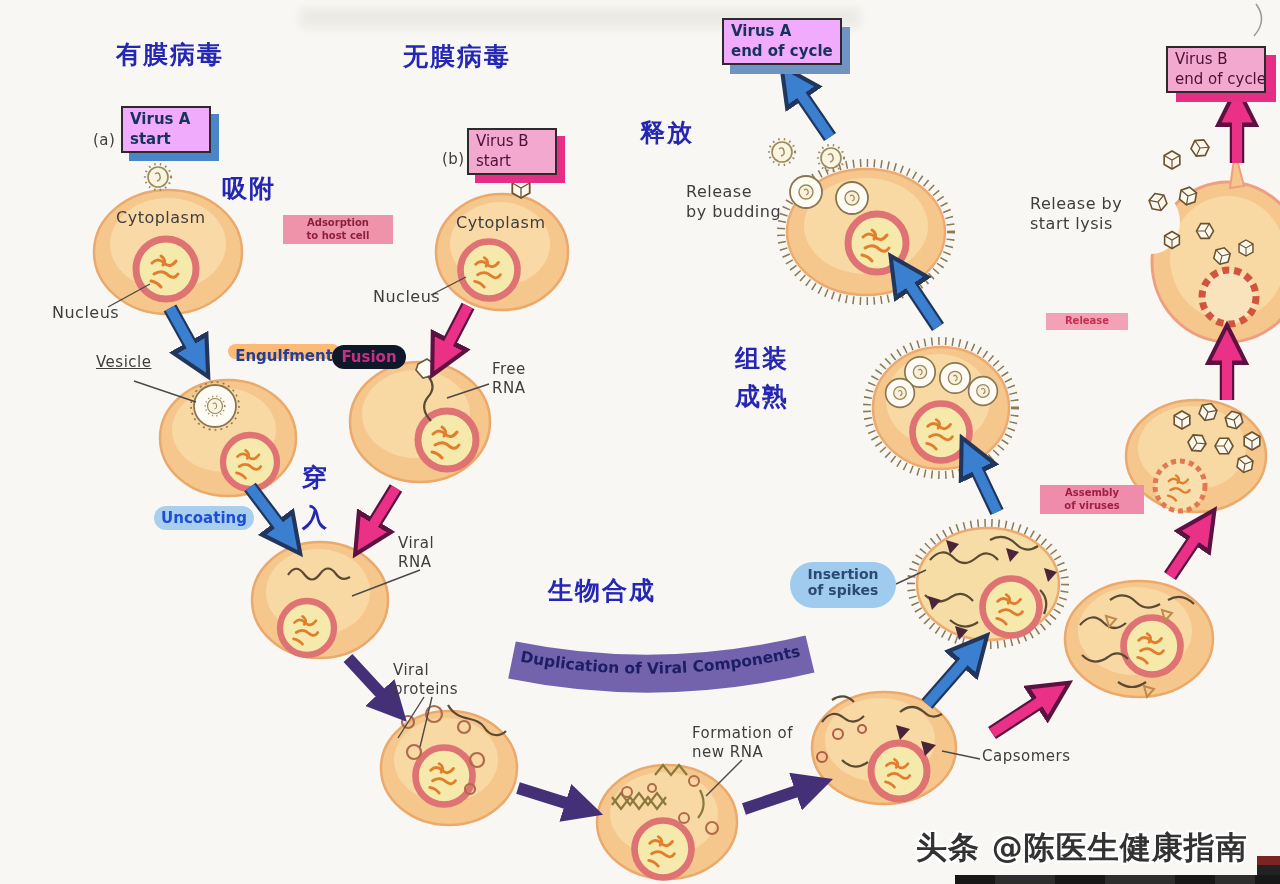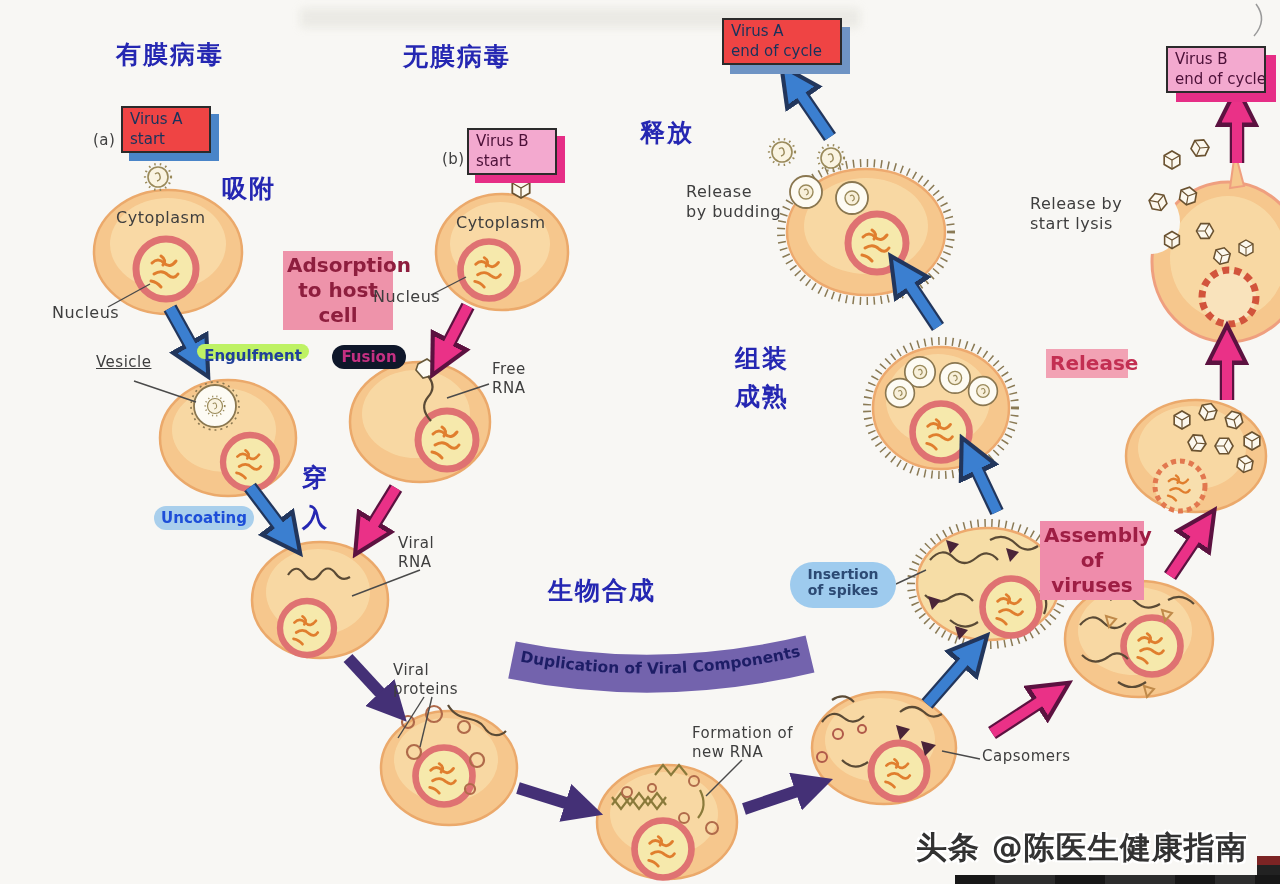--- a/index.html
+++ b/index.html
@@ -2,25 +2,25 @@
 <html><head>
 <meta charset="utf-8">
 <style>
   html,body{margin:0;padding:0;background:#ddd;}
   #canvas{position:relative;width:1280px;height:884px;background:#f8f7f4;overflow:hidden;
           font-family:"DejaVu Sans",sans-serif;}
   .lbl{position:absolute;white-space:nowrap;}
   .cn{color:#2527b2;font-weight:bold;font-size:25px;letter-spacing:2px;}
   .hand{color:#3e3e3e;font-size:15px;letter-spacing:.5px;line-height:1.25;}
   .pill{position:absolute;border-radius:999px;text-align:center;font-weight:bold;font-size:15px;}
-  .tagpink{position:absolute;background:#ee93aa;color:#8e1e3e;font-weight:bold;font-size:20px;
-           text-align:center;line-height:1.25;padding:2px 4px;margin-top:36px;}
+  .tagpink{position:absolute;background:#ee93aa;color:#8e1e3e;font-weight:bold;font-size:10px;
+           text-align:center;line-height:1.25;padding:2px 4px;}
   .startbox{position:absolute;border:2px solid #2b2b2b;padding:2px 7px;font-size:15px;
             line-height:1.3;color:#17335c;}
-  .boxA{background:#ef4444;box-shadow:8px 8px 0 #4a85c8;}
+  .boxA{background:#f0abfc;box-shadow:8px 8px 0 #4a85c8;font-weight:bold;}
   .boxB{background:#f3a9cf;color:#4c1038;box-shadow:8px 8px 0 #e62e86;}
   .ghost{position:absolute;left:300px;top:8px;width:560px;height:20px;
          background:rgba(190,190,178,.22);filter:blur(4px);border-radius:4px;}
   .watermark{position:absolute;left:916px;top:827px;font-size:31px;font-weight:bold;color:#323232;
              letter-spacing:1px;
              text-shadow:-2px -2px 0 #fff,2px -2px 0 #fff,-2px 2px 0 #fff,2px 2px 0 #fff;}
   .botbar{position:absolute;left:955px;top:875px;width:325px;height:9px;background:#171717;}
   .botbar span{position:absolute;top:0;height:9px;background:#2d2d2d;}
   .chip{position:absolute;left:1257px;top:856px;width:23px;height:19px;
         background:linear-gradient(180deg,#7c2424 0 45%,#222 45% 100%);}
@@ -383,21 +383,21 @@
   <div class="tagpink" style="left:283px;top:215px;width:102px;">
     <div>Adsorption</div>
     <div>to host cell</div>
   </div>
 
   <div class="lbl hand" style="left:116px;top:208px;font-size:16px;">Cytoplasm</div>
   <div class="lbl hand" style="left:52px;top:303px;font-size:16px;">Nucleus</div>
   <div class="lbl hand" style="left:456px;top:213px;font-size:16px;">Cytoplasm</div>
   <div class="lbl hand" style="left:373px;top:287px;font-size:16px;">Nucleus</div>
 
-  <div class="pill" style="left:197px;top:344px;width:112px;height:15px;line-height:24px;background:#bef264;color:#20409a;">Engulfment</div>
+  <div class="pill" style="left:228px;top:344px;width:112px;height:15px;line-height:24px;background:#fdba74;color:#20409a;">Engulfment</div>
   <div class="pill" style="left:332px;top:345px;width:74px;height:24px;line-height:24px;background:#0f172a;color:#c43082;">Fusion</div>
 
   <div class="lbl hand" style="left:96px;top:353px;text-decoration:underline;">Vesicle</div>
 
   <div class="lbl hand" style="left:492px;top:360px;">
     <div>Free</div>
     <div>RNA</div>
   </div>
 
   <div class="pill" style="left:154px;top:506px;width:100px;height:24px;line-height:24px;background:#a9cfec;color:#1d4ed8;">Uncoating</div>

